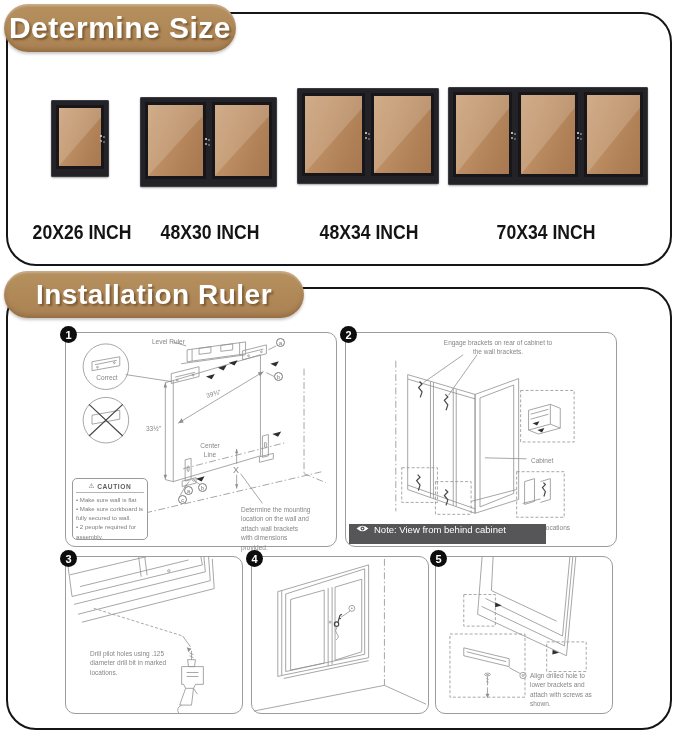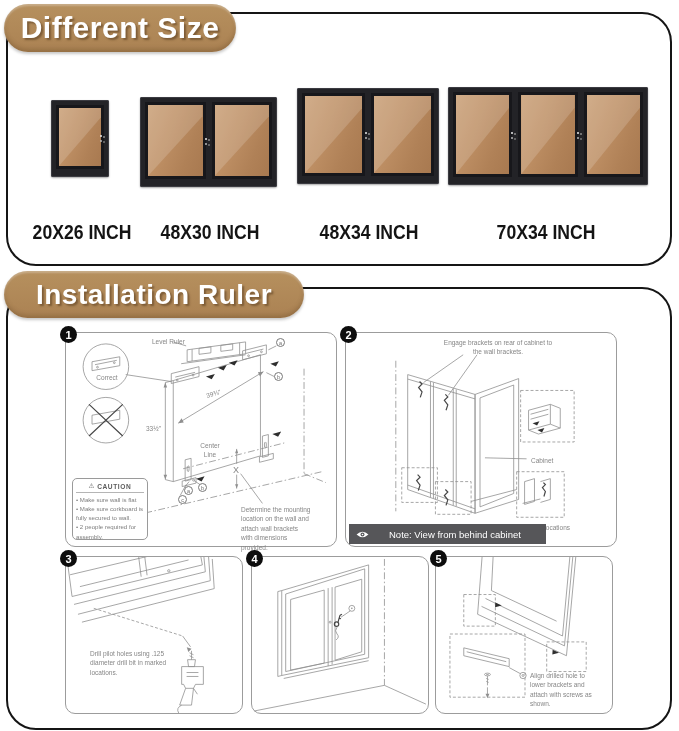--- a/index.html
+++ b/index.html
@@ -35,31 +35,31 @@
   svg.art .dash{stroke-dasharray:3 2;}
   svg.art .dashdot{stroke-dasharray:7 2.5 1.5 2.5;}
   .dl{position:absolute;font-size:6.5px;line-height:1.45;color:#868686;}
   .mk{position:absolute;width:9px;height:9px;border:1px solid #787878;border-radius:50%;
       display:flex;align-items:center;justify-content:center;font-size:5.5px;color:#707070;background:#fff;box-sizing:border-box;}
   .caution{position:absolute;border:1px solid #9a9a9a;border-radius:5px;background:#fff;box-sizing:border-box;padding:3px 3px 2px;}
   .caution .chead{display:flex;align-items:center;justify-content:center;gap:2px;color:#5c5c5c;
       font-size:6.6px;font-weight:700;letter-spacing:.6px;padding-bottom:2px;border-bottom:1px solid #b5b5b5;margin-bottom:2px;}
   .caution ul{margin:0;padding:0;list-style:none;font-size:6.1px;line-height:1.5;color:#7d7d7d;}
   .caution li::before{content:"• ";}
-  .notebar{position:absolute;background:#565659;color:#fff;display:flex;align-items:center;gap:20px;
+  .notebar{position:absolute;background:#565659;color:#fff;display:flex;gap:5px;
       padding:0 7px;font-size:9.5px;box-sizing:border-box;}
 </style>
 </head>
 <body>
 
 <div id="app">
 
   <div class="sec-border" style="left:6px;top:12px;width:662px;height:250px;"></div>
   <div class="pill" style="left:4px;top:4px;width:232px;height:48px;">
-    <span style="font-size:30px;">Different Size</span>
+    <span style="font-size:30px;">Determine Size</span>
   </div>
 
   <div class="board" style="left:51px;top:100px;width:58px;height:77px;">
     <div class="door">
         <div class="cork"></div>
       </div>
     <div class="lock" style="right:7px;top:35px;"></div>
   </div>
 
   <div class="board" style="left:140px;top:97px;width:137px;height:90px;">

